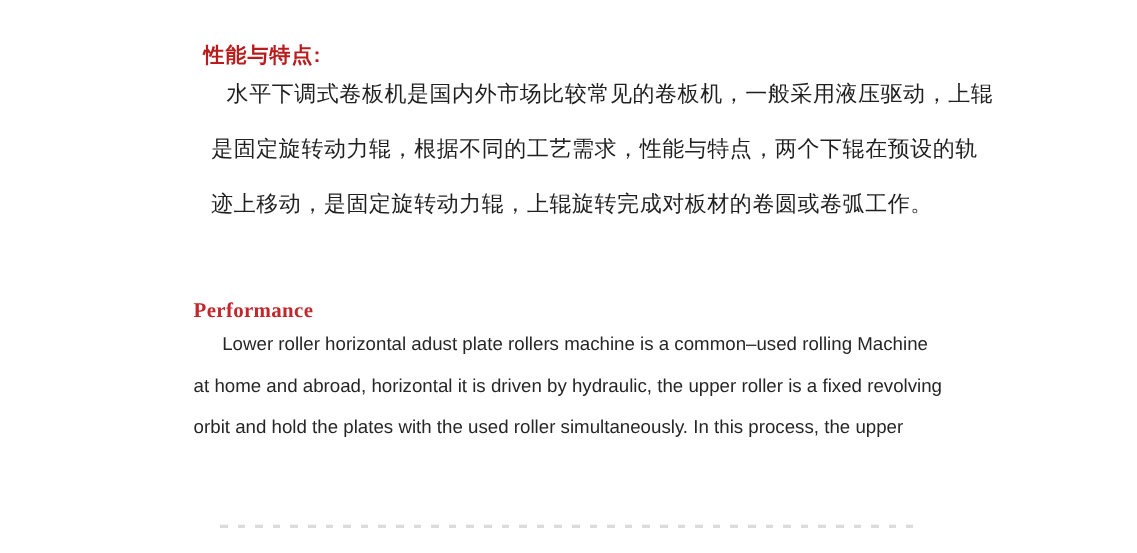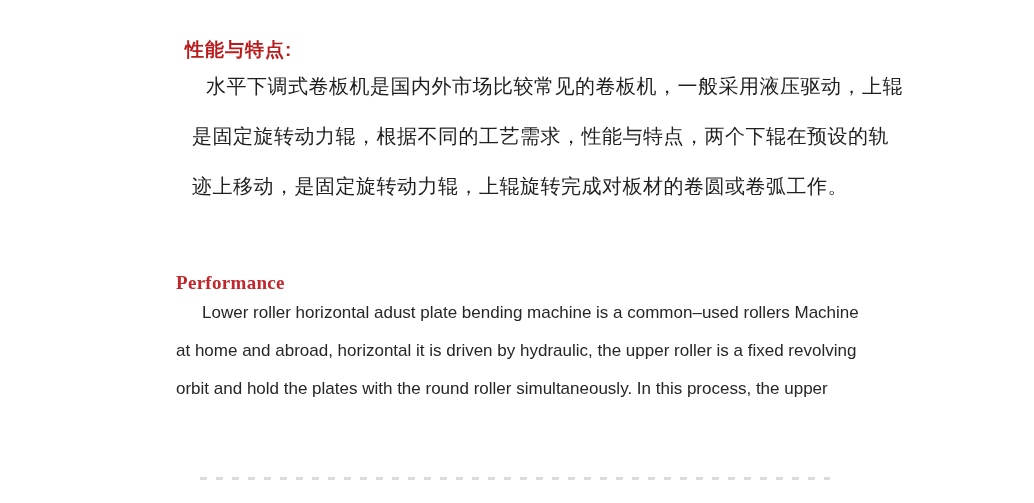--- a/index.html
+++ b/index.html
@@ -78,20 +78,20 @@
 
   <div class="cn-paragraph">
     <div class="cn-line indent">水平下调式卷板机是国内外市场比较常见的卷板机，一般采用液压驱动，上辊</div>
     <div class="cn-line">是固定旋转动力辊，根据不同的工艺需求，性能与特点，两个下辊在预设的轨</div>
     <div class="cn-line">迹上移动，是固定旋转动力辊，上辊旋转完成对板材的卷圆或卷弧工作。</div>
   </div>
 
   <h2 class="en-heading">Performance</h2>
 
   <div class="en-paragraph">
-    <div class="en-line indent">Lower roller horizontal adust plate bending machine is a common–used rollers Machine</div>
+    <div class="en-line indent">Lower roller horizontal adust plate rollers machine is a common–used rolling Machine</div>
     <div class="en-line">at home and abroad, horizontal it is driven by hydraulic, the upper roller is a fixed revolving</div>
-    <div class="en-line">orbit and hold the plates with the round roller simultaneously. In this process, the upper</div>
+    <div class="en-line">orbit and hold the plates with the used roller simultaneously. In this process, the upper</div>
   </div>
 
   <div class="cutoff-remnant"></div>
 
 </div>
 
 </body></html>

